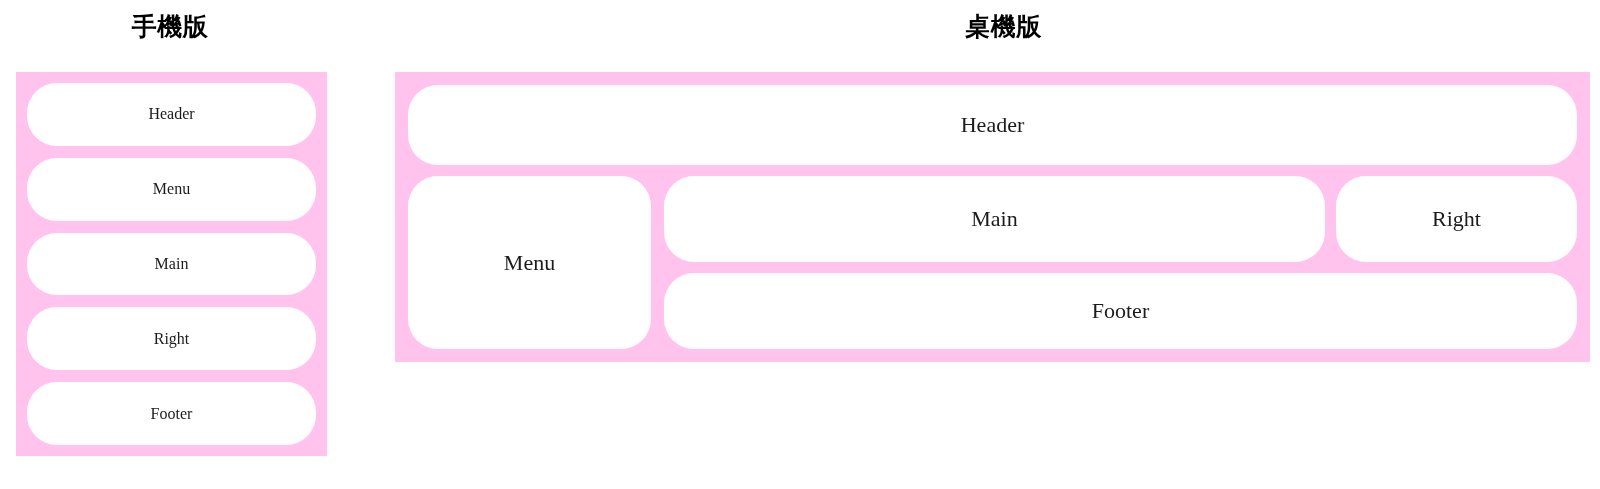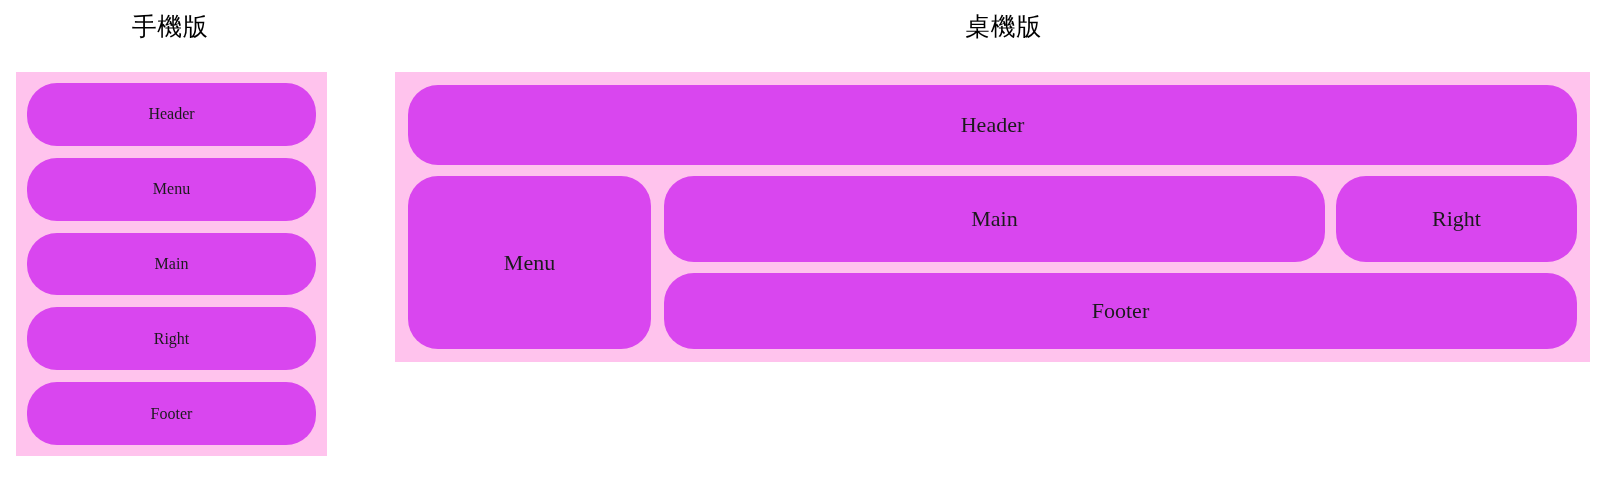--- a/index.html
+++ b/index.html
@@ -12,42 +12,42 @@
     height: 489px;
     position: relative;
     overflow: hidden;
     font-family: "Liberation Serif", "DejaVu Serif", serif;
   }
 
   
   .section-title {
     position: absolute;
     font-family: "Liberation Sans", "DejaVu Sans", sans-serif;
-    font-weight: normal;
+    font-weight: bold;
     font-size: 25px;
     color: #000000;
     white-space: nowrap;
     letter-spacing: 0.5px;
   }
   #mobile-title {
     left: 0;
     top: 10px;
     width: 340px;
     text-align: center;
   }
   #desktop-title {
     left: 406px;
     top: 10px;
     width: 1195px;
     text-align: center;
   }
 
   
   .cell {
-    background: #d946ef;
+    background: #ffffff;
     color: #1b1b1b;
     display: flex;
     align-items: center;
     justify-content: center;
     box-sizing: border-box;
     border-radius: 30px;
   }
 
   
   #mobile-wrap {

